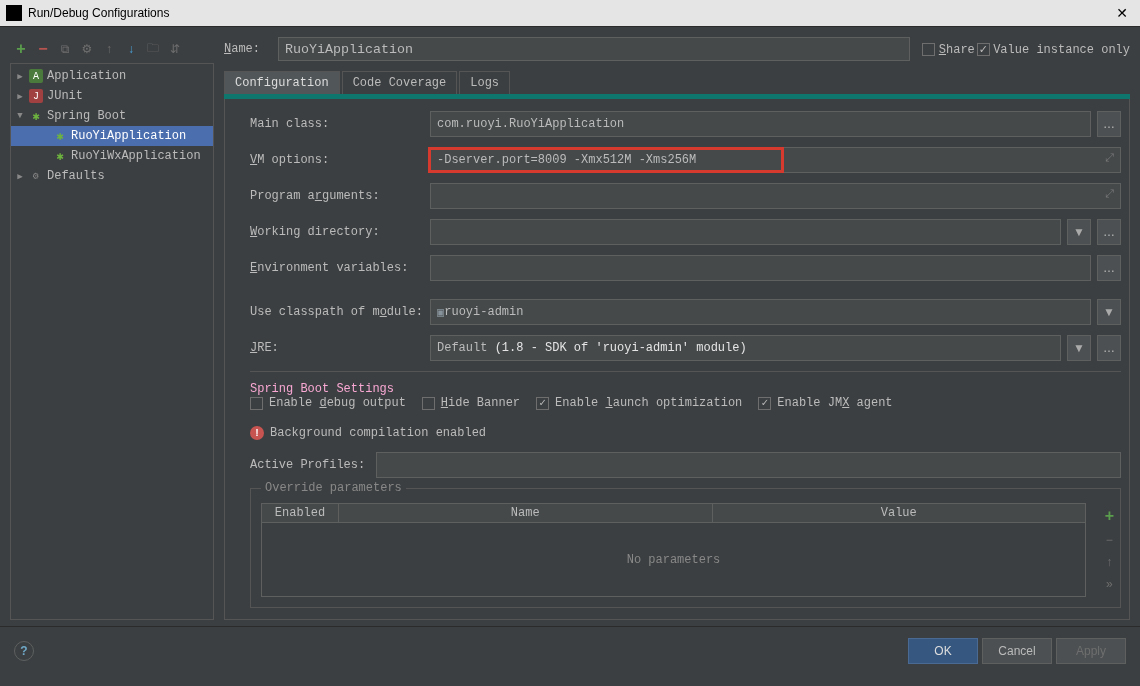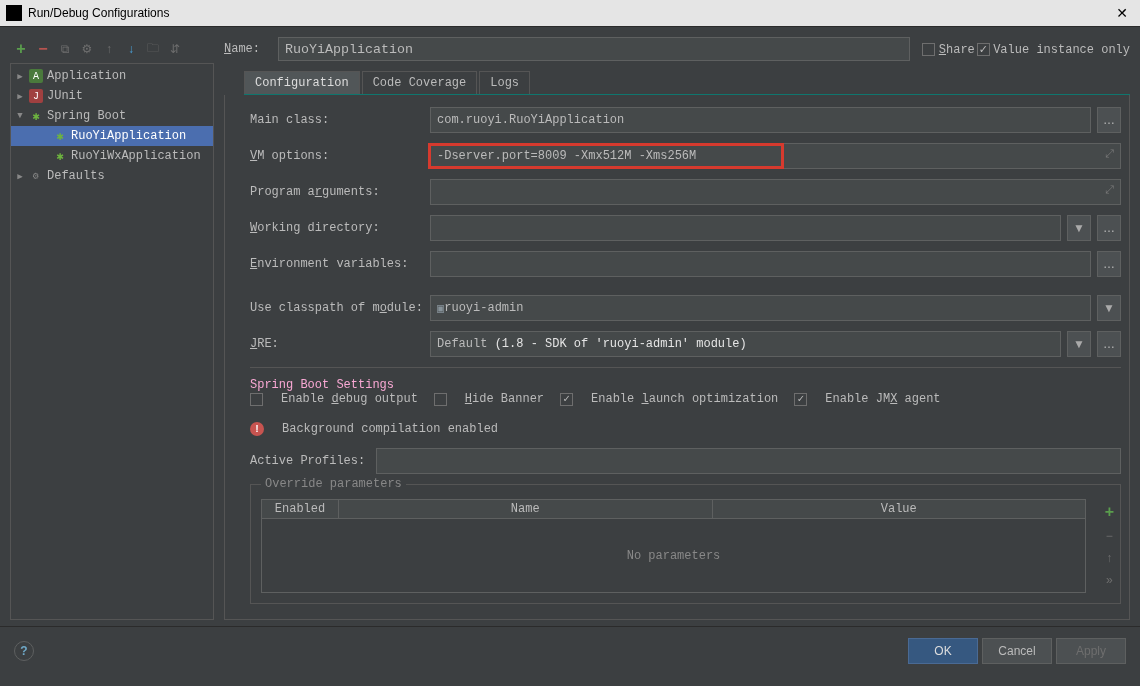--- a/index.html
+++ b/index.html
@@ -49,21 +49,21 @@
   .name-lbl { width: 42px; }
   .name-input {
     flex: 1; height: 24px; background: #45494a; border: 1px solid #5e6060;
     color: #bbb; padding: 0 6px;
   }
   .chk { width: 13px; height: 13px; border: 1px solid #6e6e6e; display: inline-block; vertical-align: middle; }
   .chk.checked::after { content: "✓"; color: #bbb; display: block; font-size: 11px; line-height: 11px; text-align: center; }
   .toprow-right { display: flex; align-items: center; gap: 2px; }
   .u { text-decoration: underline; }
 
-  .tabs { display: flex; margin-top: 8px; border-bottom: 1px solid #0f766e; margin-left: 20px; }
+  .tabs { display: flex; margin-top: 8px; border-bottom: 5px solid #0f766e; }
   .tab { padding: 4px 10px; border: 1px solid #555; border-bottom: none; margin-right: 2px; background: #3c3f41; }
   .tab.sel { background: #515658; color: #ddd; }
 
   .form-area { border: 1px solid #555; border-top: none; padding: 12px 8px 6px 25px; flex: 1; overflow: auto; }
   .form-row { display: flex; align-items: center; margin-bottom: 10px; gap: 6px; }
   .lbl { width: 174px; font-family: "Consolas","Courier New",monospace; }
   .fld {
     flex: 1; height: 26px; background: #45494a; border: 1px solid #5e6060;
     color: #bbb; padding: 0 6px; font-family: "Consolas","Courier New",monospace;
     display: flex; align-items: center; position: relative;
@@ -72,21 +72,21 @@
   .side-btn { width: 24px; height: 26px; border: 1px solid #5e6060; background: #4c5052; display: flex; align-items: center; justify-content: center; cursor: pointer; }
   .expand-arr { position: absolute; right: 6px; top: 4px; color: #777; font-size: 11px; }
   .vm-hl { border: 3px solid #d63a2e; width: 356px; height: 26px; display: flex; align-items: center; padding: 0 6px; margin-left: -3px; }
   .fld.vm { padding: 0; }
   .dd { width: 24px; height: 26px; border: 1px solid #5e6060; background: #4c5052; display: flex; align-items: center; justify-content: center; color: #aaa; }
 
   .section-sep { height: 1px; background: #555; margin: 6px 0 10px 0; }
   .section-title { color: #f9a8d4; font-family: "Consolas","Courier New",monospace; margin-bottom: 0; }
 
   .chk-row { display: flex; align-items: center; gap: 16px; font-family: "Consolas","Courier New",monospace; margin-bottom: 12px; flex-wrap: wrap; }
-  .chk-row label { display: flex; align-items: center; gap: 18px; white-space: nowrap; }
+  .chk-row label { display: flex; align-items: center; gap: 6px; white-space: nowrap; }
   .warn-ico { width: 14px; height: 14px; border-radius: 50%; background: #c75450; color: #fff; display: inline-flex; align-items: center; justify-content: center; font-size: 10px; font-weight: bold; }
 
   .override { border: 1px solid #555; position: relative; padding: 14px 34px 10px 10px; height: 120px; display: flex; flex-direction: column; }
   .override-title { position: absolute; top: -8px; left: 10px; background: #3c3f41; padding: 0 4px; color: #888; font-family: "Consolas","Courier New",monospace; }
   .ov-head { display: flex; background: #45494a; border: 1px solid #5e6060; }
   .ov-head > div { text-align: center; padding: 2px 0; font-family: "Consolas","Courier New",monospace; }
   .ov-head > div + div { border-left: 1px solid #5e6060; }
   .ov-c1 { width: 76px; } .ov-c2 { flex: 1; } .ov-c3 { flex: 1; }
   .ov-body { flex: 1; border: 1px solid #5e6060; border-top: none; display: flex; align-items: center; justify-content: center; font-family: "Consolas","Courier New",monospace; color: #888; }
   .ov-side { position: absolute; right: 6px; top: 18px; display: flex; flex-direction: column; gap: 8px; align-items: center; color: #6e6e6e; }

